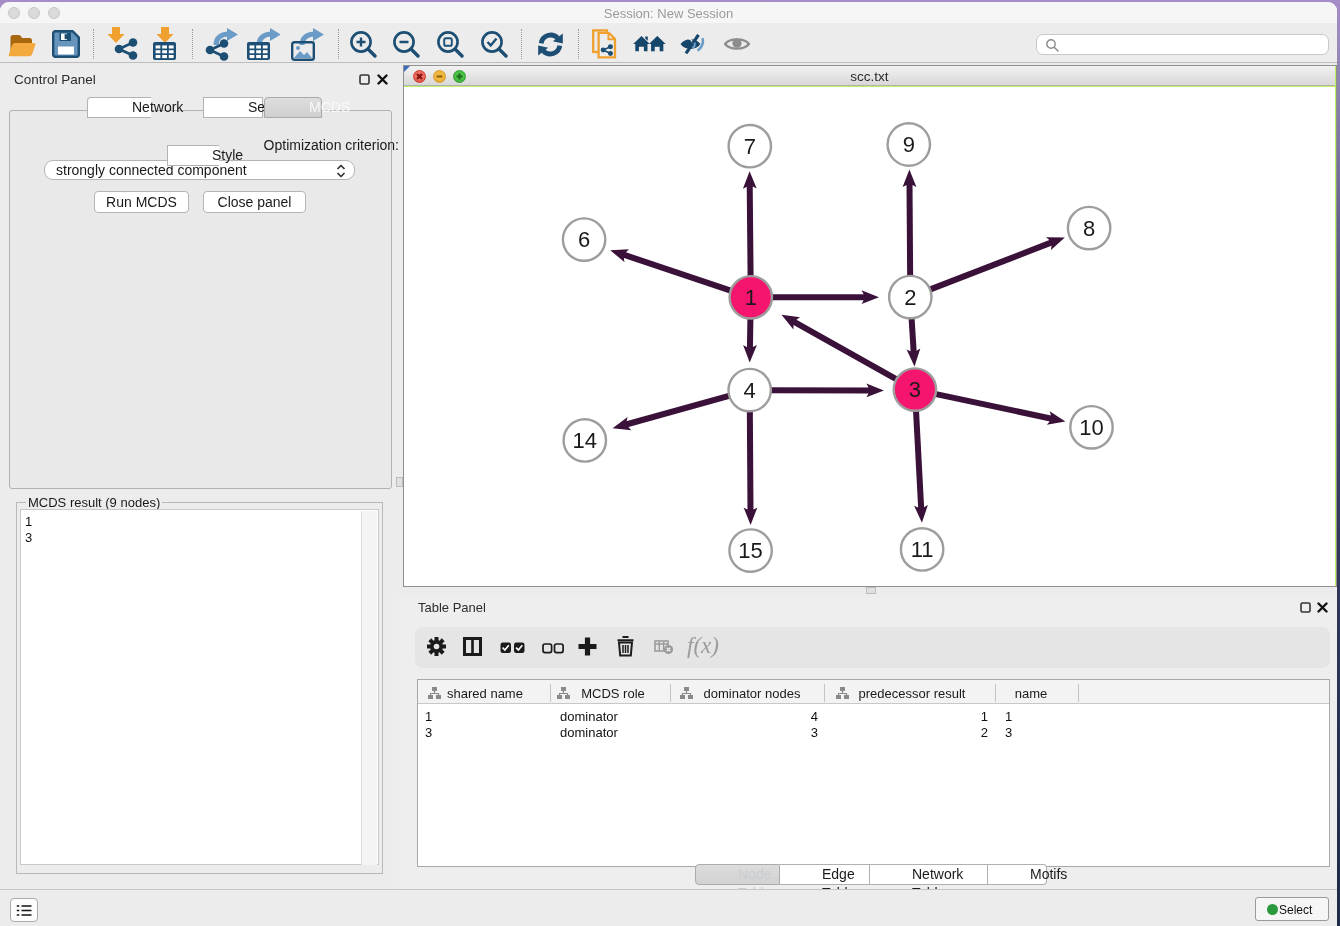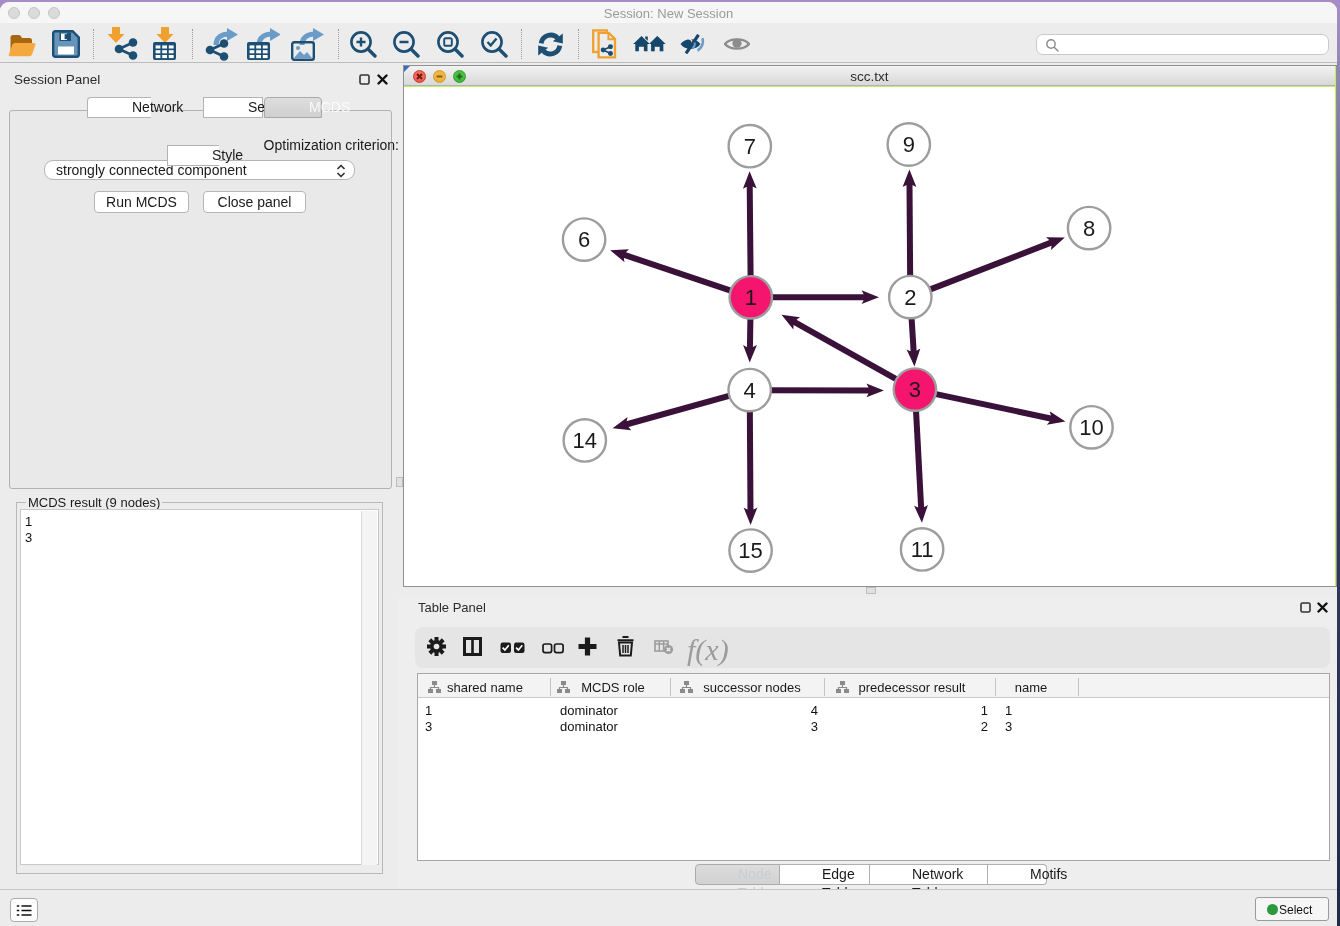--- a/index.html
+++ b/index.html
@@ -43,21 +43,21 @@
 #nettitle { position:absolute; left:0; top:0; width:931px; height:20px; background:linear-gradient(#f2f2f2,#d8d8d8); border-bottom:1px solid #b2b2b2; }
 #netname { position:absolute; top:3px; left:0; width:931px; text-align:center; font-size:13.5px; color:#2c2c2c; }
 .mtl { position:absolute; top:4px; width:13px; height:13px; border-radius:50%; font-size:11px; }
 #netcorner { position:absolute; left:0; top:0; width:0; height:0; border-left:6px solid #3a6cc0; border-bottom:6px solid transparent; z-index:5; }
 #canvas { position:absolute; left:0; top:21px; width:931px; height:499px; background:#fff; }
 
 
 #tpanel { position:absolute; left:399px; top:595px; width:938px; height:292px; background:#eeeeee; }
 #tphead { position:absolute; left:19px; top:3px; font-size:13px; color:#2c2c2c; }
 #tptools { position:absolute; left:16px; top:30px; width:915px; height:41px; background:#e5e5e5; border-radius:8px; }
-#ttable { position:absolute; left:18px; top:76px; width:913px; height:188px; background:#fff; border:1px solid #a8a8a8; }
+#ttable { position:absolute; left:18px; top:82px; width:913px; height:188px; background:#fff; border:1px solid #a8a8a8; }
 #thead { position:absolute; left:0; top:0; width:911px; height:24px; background:#f3f3f3; border-bottom:1px solid #c8c8c8; }
 .thsep { position:absolute; top:4px; height:18px; width:0; border-left:1px solid #c4c4c4; }
 .thtext { position:absolute; top:6px; font-size:13px; color:#1a1a1a; }
 .trow { position:absolute; font-size:13px; color:#111; height:16px; line-height:16px; }
 #btabs { position:absolute; left:296px; top:267px; height:21px; }
 .btab { position:absolute; top:0; height:21px; background:#fff; border:1px solid #b0b0b0; font-size:14px; color:#1a1a1a; text-align:left; line-height:19px;padding-left:42px; }
 #btabNode { left:0; width:85px; border-radius:4px 0 0 4px; background:linear-gradient(#dcdcdc,#d2d2d2); color:#c9ced2; border-color:#ababab; }
 #btabEdge { left:85px; width:90px; border-left:none; }
 #btabNet { left:175px; width:118px; border-left:none; }
 #btabMotifs { left:293px; width:59px; border-left:none; border-radius:0 4px 4px 0; }
@@ -216,21 +216,21 @@
           <path d="M22.5,4.2 a 11 11 0 0 1 -5,12.5" fill="none" stroke="#6b9cc7" stroke-width="2.6"></path>
           <path d="M14.5,8.5 a 4.5 4.5 0 0 1 -2.2,5.5" fill="none" stroke="#6b9cc7" stroke-width="2"></path>
         </svg>
 <svg class="ticon" style="left:724px;top:14px;" width="26" height="14" viewBox="0 0 26 14">
           <path d="M1,7 C6,0.8 20,0.8 25,7 C20,13.2 6,13.2 1,7 z" fill="none" stroke="#8d8d8d" stroke-width="2.4"></path>
           <circle cx="13" cy="6.2" r="4.6" fill="#8d8d8d"></circle>
         </svg>
       </div>
 
   <div id="cpanel">
-    <div id="cphead">Session Panel</div>
+    <div id="cphead">Control Panel</div>
     <svg class="panicon" style="left:359px;top:11px;" width="11" height="11" viewBox="0 0 11 11">
           <rect x="1" y="1" width="9" height="9" fill="none" stroke="#333" stroke-width="1.6" rx="1.5"></rect>
         </svg>
     <svg class="panicon" style="left:377px;top:11px;" width="11" height="11" viewBox="0 0 11 11">
           <path d="M1.5,1.5 L9.5,9.5 M9.5,1.5 L1.5,9.5" stroke="#111" stroke-width="2.4" stroke-linecap="round"></path>
         </svg>
     <div id="cpbox"></div>
     <div id="cptabs">
       <div class="cptab" id="tabNetwork">Network</div>
       <div class="cptab" id="tabStyle">Style</div>
@@ -388,21 +388,21 @@
             <path d="M6.5,1 h6 M1.5,4.2 h16" stroke="#1b1b1b" stroke-width="2"></path>
             <path d="M3,6.5 h13 l-1.2,13 h-10.6 z" fill="none" stroke="#1b1b1b" stroke-width="2"></path>
             <path d="M7,9 v8 M9.5,9 v8 M12,9 v8" stroke="#1b1b1b" stroke-width="1.5"></path>
           </svg>
 <svg style="position:absolute;left:239px;top:12px;" width="20" height="16" viewBox="0 0 20 16">
             <rect x="1" y="2" width="13" height="10" fill="none" stroke="#9b9b9b" stroke-width="1.6"></rect>
             <path d="M1,5 h13 M5.3,2.8 v8.6 M9.6,2.8 v8.6" stroke="#9b9b9b" stroke-width="1.4"></path>
             <circle cx="14.5" cy="10.5" r="4.6" fill="#9b9b9b"></circle>
             <path d="M12.7,8.7 l3.6,3.6 M16.3,8.7 l-3.6,3.6" stroke="#eee" stroke-width="1.3"></path>
           </svg>
-<div style="position:absolute;left:272px;top:6px;font-family:'Liberation Serif',serif;font-style:italic;font-size:30px;color:#9b9b9b;">f(x)</div>
+<div style="position:absolute;left:272px;top:6px;font-family:'Liberation Serif',serif;font-style:italic;font-size:23px;color:#9b9b9b;">f(x)</div>
         </div>
     <div id="ttable">
       <div id="thead">
             <div class="thsep" style="left:132px;"></div>
 <div class="thsep" style="left:251.5px;"></div>
 <div class="thsep" style="left:405.5px;"></div>
 <div class="thsep" style="left:576.5px;"></div>
 <div class="thsep" style="left:660px;"></div>
 <svg style="position:absolute;top:7px;left:9.5px;" width="13" height="12" viewBox="0 0 13 12">
               <g fill="#8a8a8a">
@@ -431,21 +431,21 @@
 <svg style="position:absolute;top:7px;left:417.5px;" width="13" height="12" viewBox="0 0 13 12">
               <g fill="#8a8a8a">
                 <rect x="4" y="0" width="5" height="4"></rect>
                 <rect x="0" y="8" width="5" height="4"></rect>
                 <rect x="8" y="8" width="5" height="4"></rect>
                 <path d="M6.5,4 v2.5 M2.5,8 v-1.5 h8 v1.5" fill="none" stroke="#8a8a8a" stroke-width="1.2"></path>
               </g>
             </svg>
 <div class="thtext" style="left:27px;width:80px;text-align:center;">shared name</div>
 <div class="thtext" style="left:155px;width:80px;text-align:center;">MCDS role</div>
-<div class="thtext" style="left:279px;width:110px;text-align:center;">successor nodes</div>
+<div class="thtext" style="left:279px;width:110px;text-align:center;">dominator nodes</div>
 <div class="thtext" style="left:434px;width:120px;text-align:center;">predecessor result</div>
 <div class="thtext" style="left:573px;width:80px;text-align:center;">name</div>
           </div>
       <div class="trow" style="left:7px;top:29px;width:120px;">1</div>
 <div class="trow" style="left:142px;top:29px;">dominator</div>
 <div class="trow" style="left:300px;top:29px;width:100px;text-align:right;">4</div>
 <div class="trow" style="left:470px;top:29px;width:100px;text-align:right;">1</div>
 <div class="trow" style="left:587px;top:29px;">1</div>
 <div class="trow" style="left:7px;top:45px;width:120px;">3</div>
 <div class="trow" style="left:142px;top:45px;">dominator</div>

